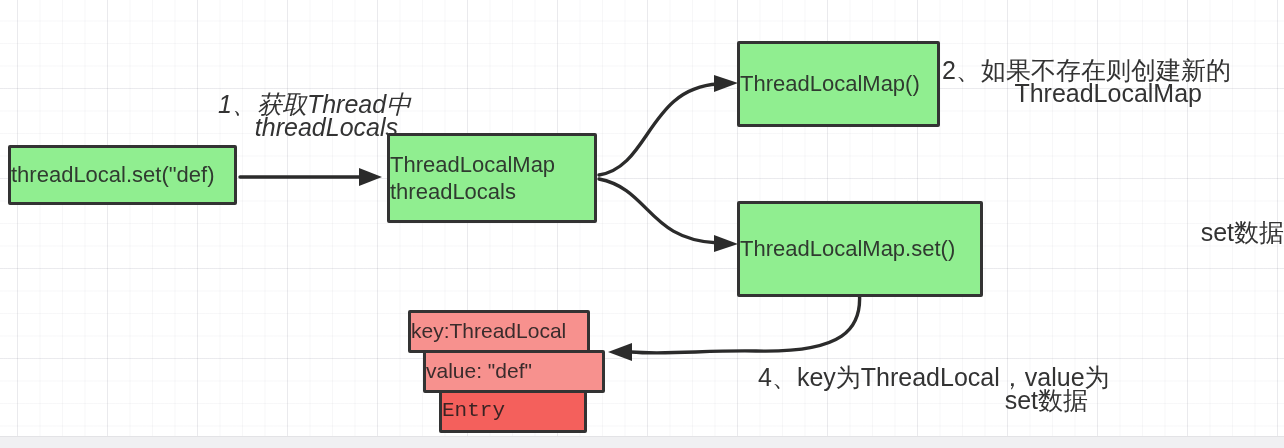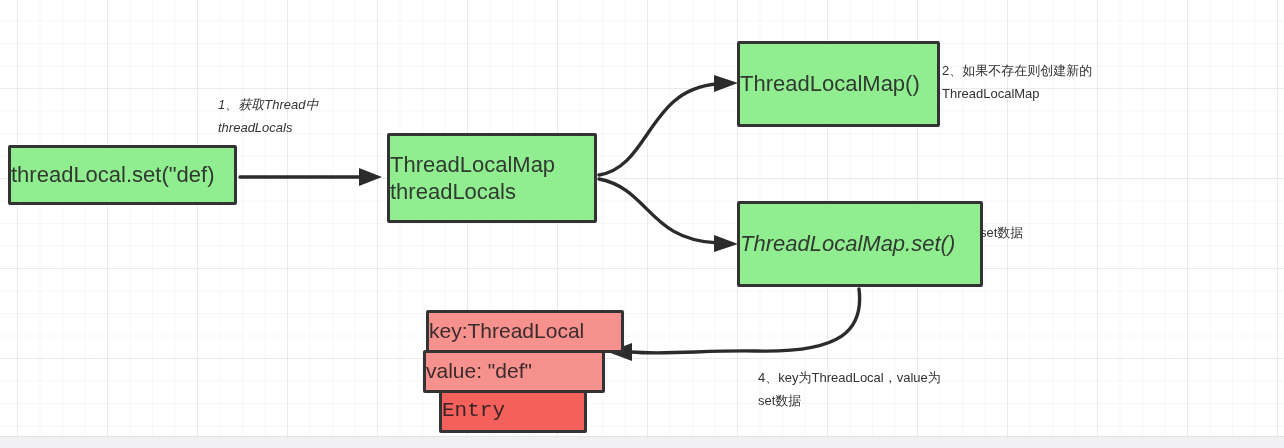--- a/index.html
+++ b/index.html
@@ -45,30 +45,30 @@
     text-align: center;
     line-height: 1.25;
     z-index: 2;
   }
   .node.green { background: var(--green, #90ee90); }
   .node.pink  { background: var(--pink, #f7918e); color: #3a2c2c; }
   .node.red   { background: var(--red, #f4605c);  color: #3a2323; }
   #box-set    { left: 8px;   top: 145px; width: 229px; height: 60px; }
   #box-map    { left: 387px; top: 133px; width: 210px; height: 90px; }
   #box-ctor   { left: 737px; top: 41px;  width: 203px; height: 86px; }
-  #box-mapset { left: 737px; top: 201px; width: 246px; height: 86px; font-style: italic; }
-  #box-key    { left: 426px; top: 310px; width: 198px; height: 43px; z-index: 3; font-size: 21px; }
+  #box-mapset { left: 737px; top: 201px; width: 246px; height: 96px; }
+  #box-key    { left: 408px; top: 310px; width: 182px; height: 43px; z-index: 3; font-size: 21px; }
   #box-value  { left: 423px; top: 350px; width: 182px; height: 43px; z-index: 3; font-size: 21px; }
   #box-entry  { left: 439px; top: 390px; width: 148px; height: 43px; z-index: 2; font-size: 21px; font-family: Liberation Mono, monospace; }
   .annotation {
     position: absolute;
     color: #333333;
-    font-size: 13px;
+    font-size: 25px;
     line-height: 23px;
-    text-align: left;
+    text-align: right;
     z-index: 2;
     white-space: nowrap;
   }
   #ann-1 { left: 218px; top: 93px;  width: 180px; font-style: italic; }
   #ann-2 { left: 942px; top: 59px;  width: 260px; }
   #ann-3 { left: 980px; top: 221px; width: 304px; }
   #ann-4 { left: 758px; top: 366px; width: 330px; }
 </style>
 </head>
 <body>

